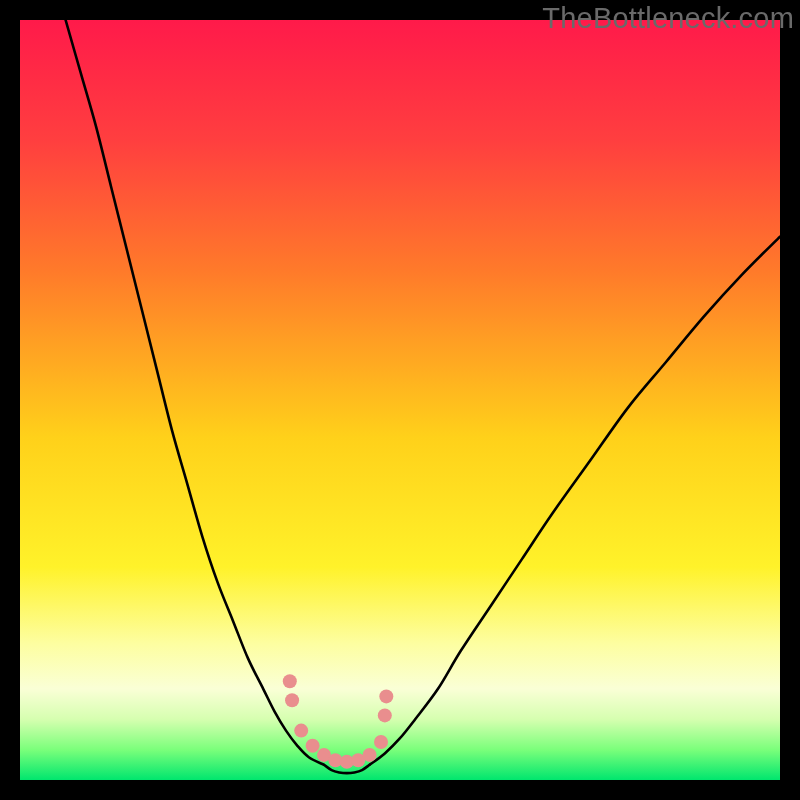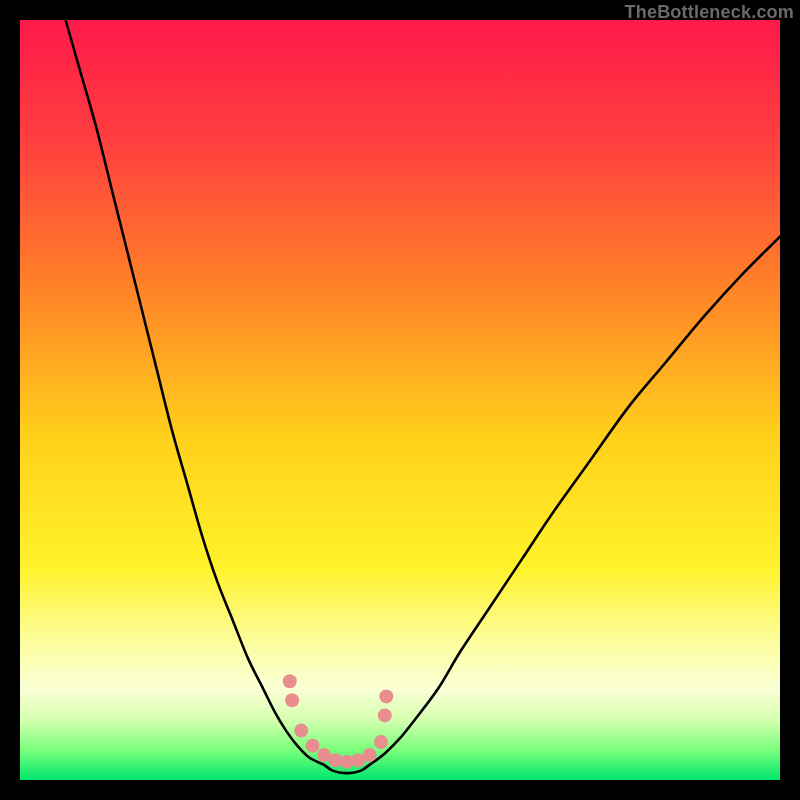--- a/index.html
+++ b/index.html
@@ -24,22 +24,22 @@
     left: 0;
     top: 0;
     width: 760px;
     height: 760px;
   }
   .watermark {
     position: absolute;
     top: 2px;
     right: 6px;
     color: #6a6a6a;
-    font-size: 18px;
-    font-weight: 700;
+    font-size: 29px;
+    font-weight: 400;
     letter-spacing: 0.2px;
     user-select: none;
   }
 </style>
 </head>
 <body>
 
 <div class="frame">
   <svg class="plot-area" id="plot" viewBox="0 0 760 760">
       <defs>

